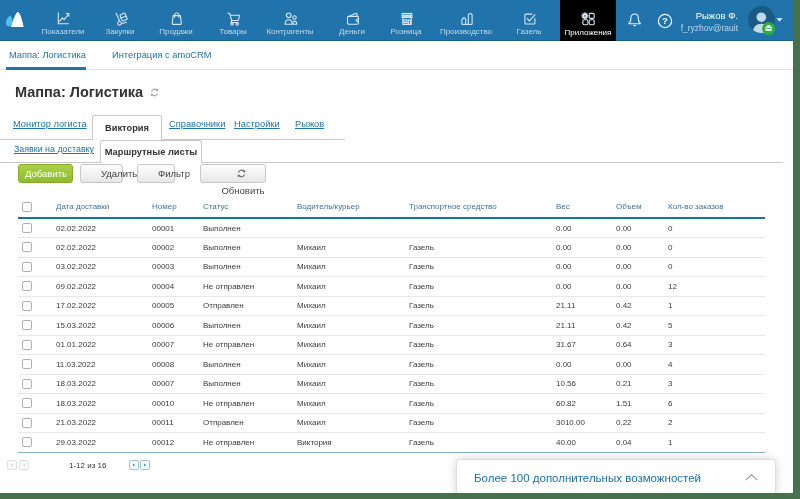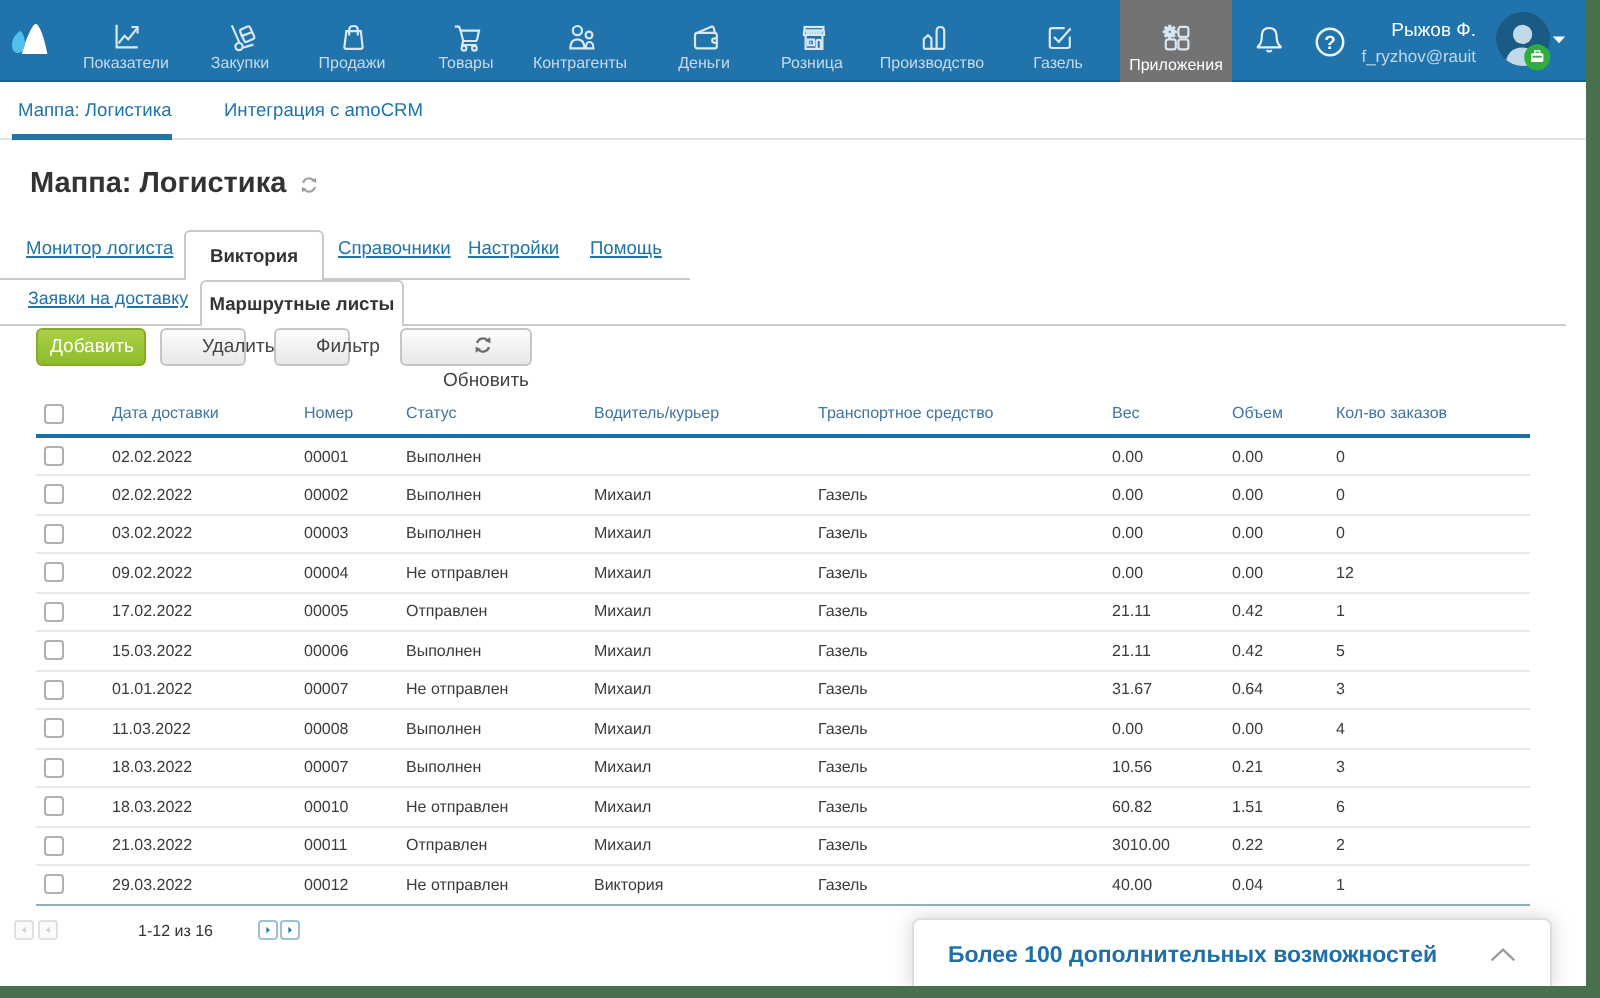--- a/index.html
+++ b/index.html
@@ -5,21 +5,21 @@
 * { margin:0; padding:0; box-sizing:border-box; }
 html,body { width:800px; height:499px; background:#46704E; overflow:hidden; }
 body { font-family:"Liberation Sans", sans-serif; position:relative; }
 #app { position:absolute; left:0; top:0; width:793px; height:493px; background:#fff; overflow:hidden; }
 
 
 #topbar { position:absolute; left:0; top:0; width:793px; height:41px; background:#2074AB; border-bottom:1px solid #19618f; }
 .nav-item { position:absolute; top:0; height:41px; text-align:center; }
 .nav-item svg { display:block; margin:0 auto; margin-top:11px; }
 .nav-item .lbl { display:block; margin-top:1px; font-size:8px; color:#c6d9e8; letter-spacing:0; white-space:nowrap; }
-.nav-sel { background:#737373; }
+.nav-sel { background:#000000; }
 .nav-sel .lbl { color:#fff; }
 
 
 #crumbs { position:absolute; left:0; top:41px; width:793px; height:29px; background:#fff; border-bottom:1px solid #e2e2e2; }
 .crumb { position:absolute; top:9px; font-size:9.3px; color:#2074A8; white-space:nowrap; }
 #crumb-active-line { position:absolute; left:6px; top:26px; width:80px; height:3px; background:#2074A8; }
 
 
 #h1 { position:absolute; left:15px; top:84px; font-size:14.5px; font-weight:bold; color:#333; }
 .tablink { position:absolute; font-size:9.3px; color:#2074A8; text-decoration:underline; white-space:nowrap; }
@@ -41,21 +41,21 @@
 .cb { width:10px; height:10px; border:1px solid #b0b0b0; border-radius:2px; background:#fff; margin-left:4px; }
 
 
 .pgbtn { position:absolute; width:10px; height:10px; border-radius:2px; display:flex; align-items:center; justify-content:center; }
 .pg-dis { border:1px solid #e0e0e0; background:#fafafa; }
 .pg-en { border:1px solid #9fc0d8; background:#fff; }
 #pgtext { position:absolute; left:69px; top:461px; font-size:8px; color:#333; }
 
 
 #promo { position:absolute; left:456px; top:459px; width:320px; height:36px; background:#fff; border:1px solid #ddd; border-radius:4px 4px 0 0; box-shadow:0 0 10px rgba(0,0,0,0.18); }
-#promo .txt { position:absolute; left:17px; top:12px; font-size:11.5px; font-weight:bold; color:#1f6fa8; }
+#promo .txt { position:absolute; left:17px; top:12px; font-size:11.5px; font-weight:normal; color:#1f6fa8; }
 
 </style>
 </head>
 <body>
 <div id="app">
   <div id="topbar">
     <svg style="position:absolute;left:5px;top:11px;" width="20" height="17" viewBox="0 0 20 17">
       <path d="M5.9 16 C7.2 10.8 9.8 4.4 11.6 1.9 C12.4 0.7 13.4 0.7 14.1 1.9 C16.2 4.8 17.8 11.4 18.7 16 Z" fill="#ffffff"></path>
       <path d="M5.3 4.4 C6.9 6.3 7.7 9 7.3 11.7 C6.9 14.4 5.3 15.7 3.6 15.5 C1.8 15.2 0.8 13.5 1.0 10.9 C1.2 8.3 3.0 5.8 5.3 4.4 Z" fill="#4fc1ec"></path>
     </svg>
@@ -190,21 +190,21 @@
     <path d="M9.1 6.7 A3.7 3.7 0 0 1 2.8 8.4"></path>
     <polygon points="9.7,1.0 9.9,4.3 6.9,3.1" fill="#9a9a9a" stroke="none"></polygon>
     <polygon points="1.3,10.0 1.1,6.7 4.1,7.9" fill="#9a9a9a" stroke="none"></polygon>
   </svg>
 
   <div class="rowline" style="left:0; top:139px; width:345px;"></div>
   <span class="tablink" style="left:13px; top:119px;">Монитор логиста</span>
   <div class="tabbox" style="left:92px; top:115px; width:70px; height:25px; line-height:24px;">Виктория</div>
   <span class="tablink" style="left:169px; top:119px;">Справочники</span>
   <span class="tablink" style="left:234px; top:119px;">Настройки</span>
-  <span class="tablink" style="left:295px; top:119px;">Помощь</span>
+  <span class="tablink" style="left:295px; top:119px;">Рыжов</span>
 
   <div class="rowline" style="left:0; top:162px; width:783px;"></div>
   <span class="tablink" style="left:14px; top:144px; font-size:8.9px;">Заявки на доставку</span>
   <div class="tabbox" style="left:100px; top:140px; width:102px; height:23px; line-height:22px;">Маршрутные листы</div>
 
   <div class="btn btn-green" style="left:18px; top:164px; width:55px; line-height:17px; padding-left:1px;">Добавить</div>
   <div class="btn btn-gray" style="left:80px; top:164px; width:43px; line-height:17px;">Удалить</div>
   <div class="btn btn-gray" style="left:137px; top:164px; width:38px; line-height:17px;">Фильтр</div>
   <div class="btn btn-gray" style="left:200px; top:164px; width:66px; line-height:17px;"><svg style="vertical-align:-1px; margin-right:3px;" width="9" height="9" viewBox="0 0 11 11" fill="none" stroke="#6d6d6d" stroke-width="1.4">
         <path d="M1.9 4.3 A3.7 3.7 0 0 1 8.2 2.6"></path>

